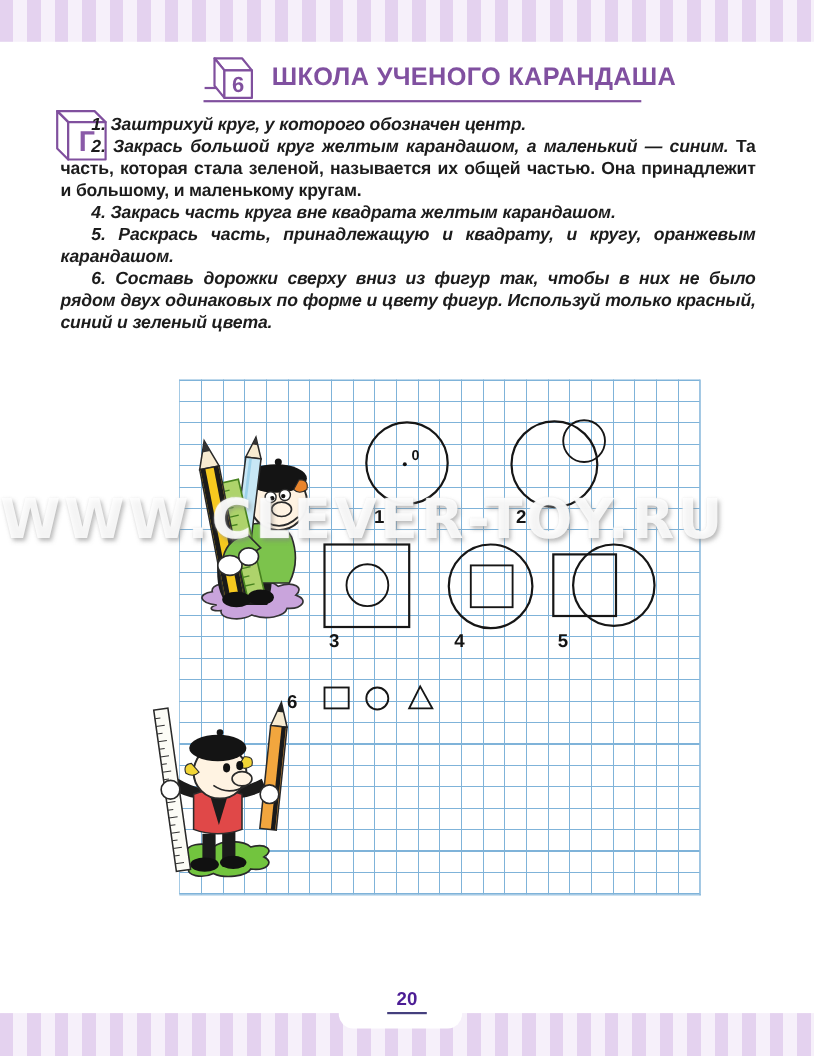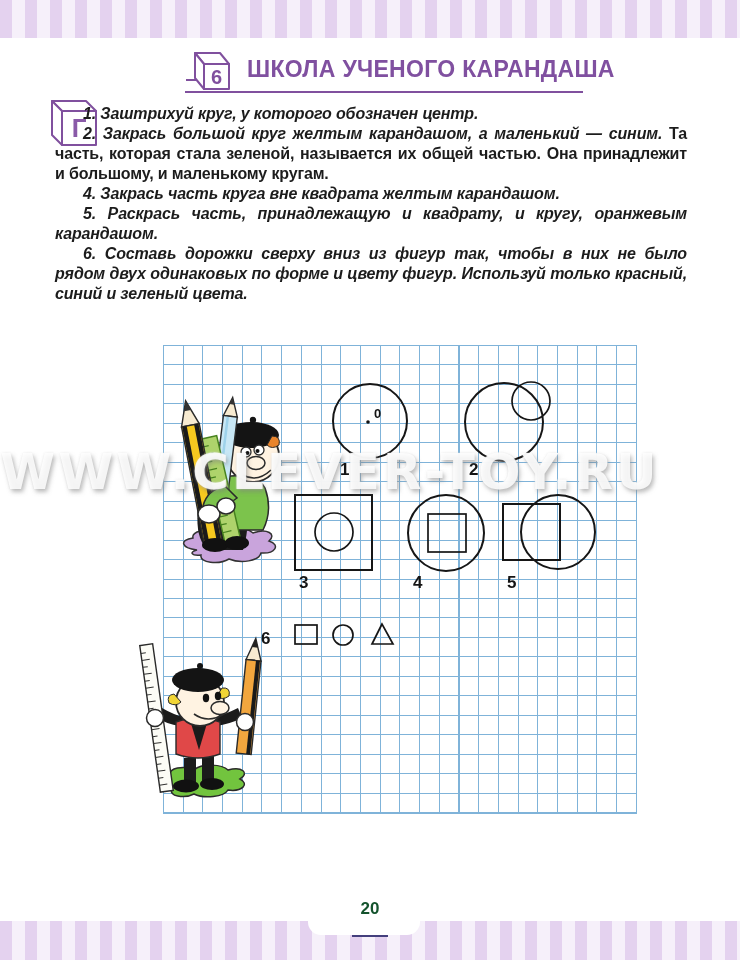--- a/index.html
+++ b/index.html
@@ -45,21 +45,21 @@
   .char-bottom{position:absolute;left:128px;top:618px;z-index:3;}
 
   .watermark{position:absolute;left:0;top:443px;width:615px;z-index:4;text-align:center;
     font-family:"DejaVu Sans",sans-serif;font-weight:700;font-size:50px;letter-spacing:3px;
     color:rgba(255,255,255,0.85);text-shadow:2px 3px 4px rgba(125,125,125,0.5),0 0 2px rgba(235,235,235,0.8);
     white-space:nowrap;}
 
   .page-tab{position:absolute;left:308px;top:921px;width:112px;height:14px;background:#ffffff;
     border-radius:0 0 13px 13px;z-index:2;}
   .page-number{position:absolute;left:352px;top:899px;width:36px;z-index:3;text-align:center;
-    font-size:17px;font-weight:700;color:#14532d;border-bottom:2px solid #443f7d;padding-bottom:16px;}
+    font-size:17px;font-weight:700;color:#4c1d95;border-bottom:2px solid #443f7d;padding-bottom:1px;}
 </style>
 </head>
 <body>
 
 <div id="page">
 
   <div class="stripe-band band-top"></div>
 
   <div class="hdr-dash"></div>
   <div class="title-underline"></div>

